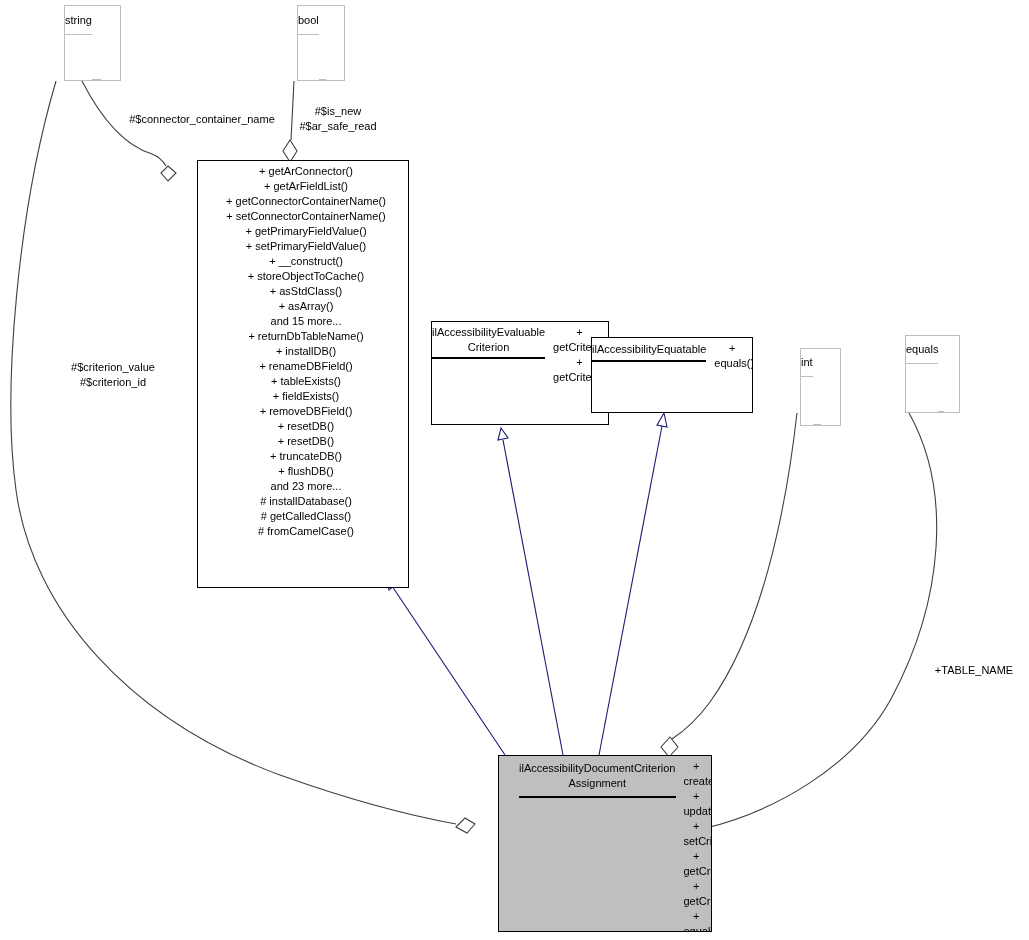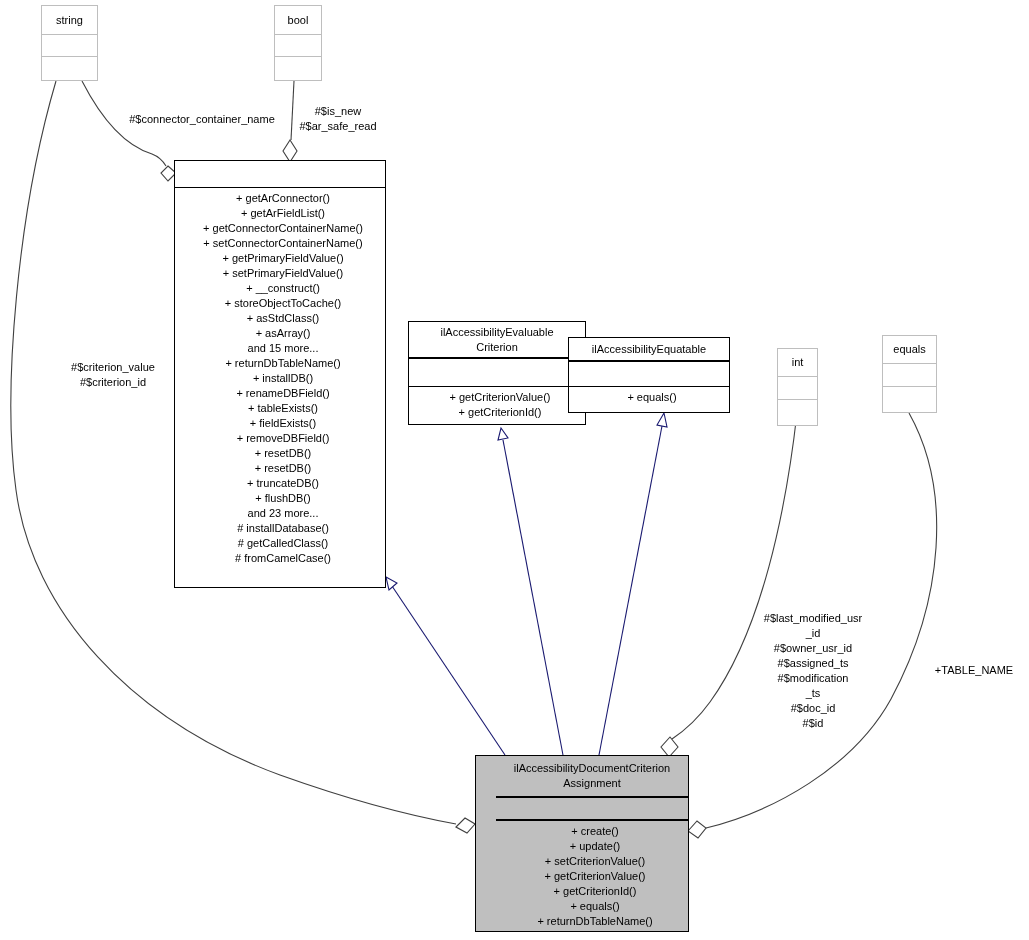--- a/index.html
+++ b/index.html
@@ -19,23 +19,24 @@
     font-size:11px;line-height:15px;color:#000;
     overflow:hidden;
   }
   #edges{position:absolute;left:0;top:0;width:1029px;height:940px;}
   .edge-agg{stroke:var(--agg);fill:none;stroke-width:1.1;}
   .edge-inh{stroke:var(--inh);fill:none;stroke-width:1.1;}
   .diamond{fill:#fff;stroke:var(--agg);stroke-width:1.1;}
   .arrowhead{fill:#fff;stroke:var(--inh);stroke-width:1.1;}
 
   .box{
-    position:absolute;display:flex;flex-direction:column;
+    position:absolute;display:flex;
     background:#fff;border:1px solid var(--nodeborder);
     box-sizing:border-box;
+    margin-left:23px;
   }
   .box .t{flex:0 0 auto;text-align:center;border-bottom:2px solid var(--nodeborder);
           display:flex;flex-direction:column;justify-content:center;}
   .box .attrs{flex:0 0 auto;border-bottom:1px solid var(--nodeborder);}
   .box .members{flex:1 1 auto;padding:3px 2px 0 8px;text-align:center;overflow:hidden;}
   .box.ext{border-color:var(--extborder);}
   .box.ext .t{border-bottom:1px solid var(--extborder);}
   .box.ext .attrs{flex:1 1 auto;border-bottom:1px solid var(--extborder);}
   .box.ext .members{flex:1 1 auto;}
   .box.main{background:var(--nodefill);padding-left:20px;}
@@ -171,25 +172,15 @@
 
   <div class="elabel" style="left:202px;top:112px">#$connector_container_name</div>
   <div class="elabel" style="left:338px;top:104px">
       <div>#$is_new</div>
       <div>#$ar_safe_read</div>
     </div>
   <div class="elabel" style="left:113px;top:360px">
       <div>#$criterion_value</div>
       <div>#$criterion_id</div>
     </div>
-  <div class="elabel" style="left:813px;top:611px">
-      <div>#$last_modified_usr</div>
-      <div>_id</div>
-      <div>#$owner_usr_id</div>
-      <div>#$assigned_ts</div>
-      <div>#$modification</div>
-      <div>_ts</div>
-      <div>#$doc_id</div>
-      <div>#$id</div>
-    </div>
   <div class="elabel" style="left:974px;top:663px">+TABLE_NAME</div>
 
 </div>
 
 </body></html>

